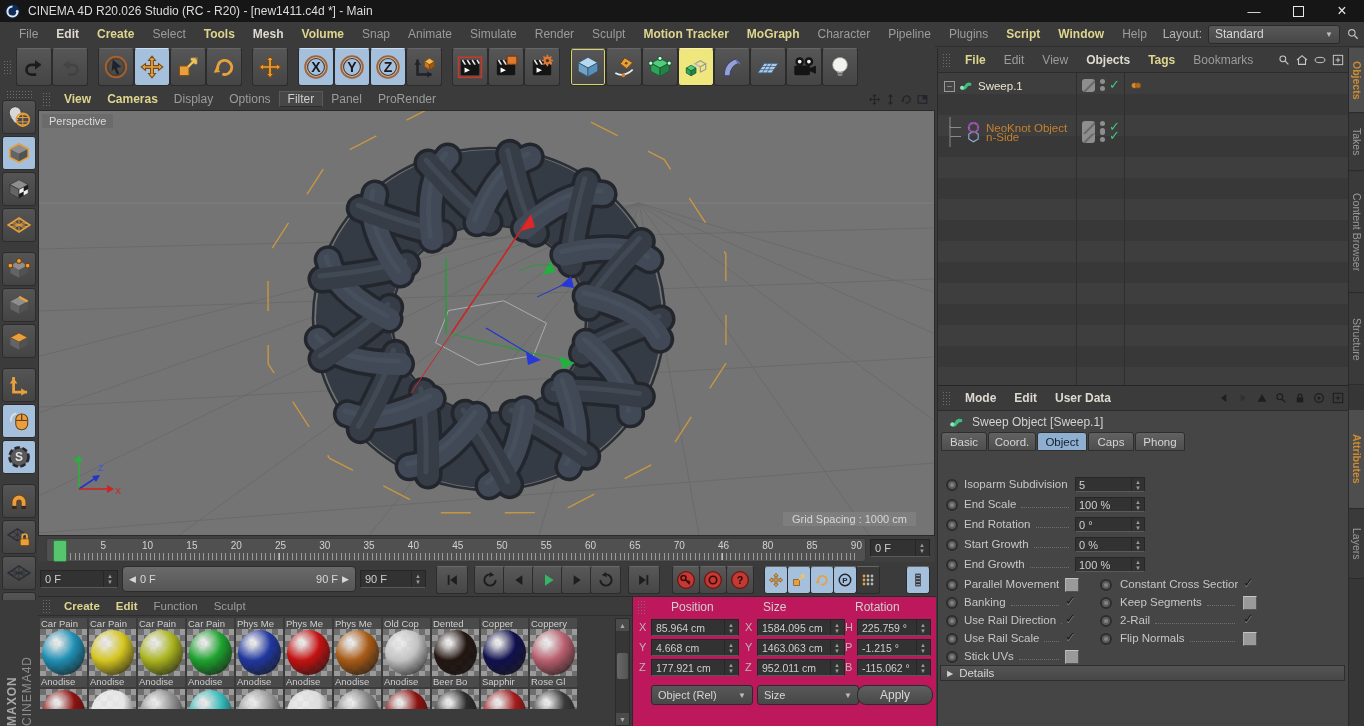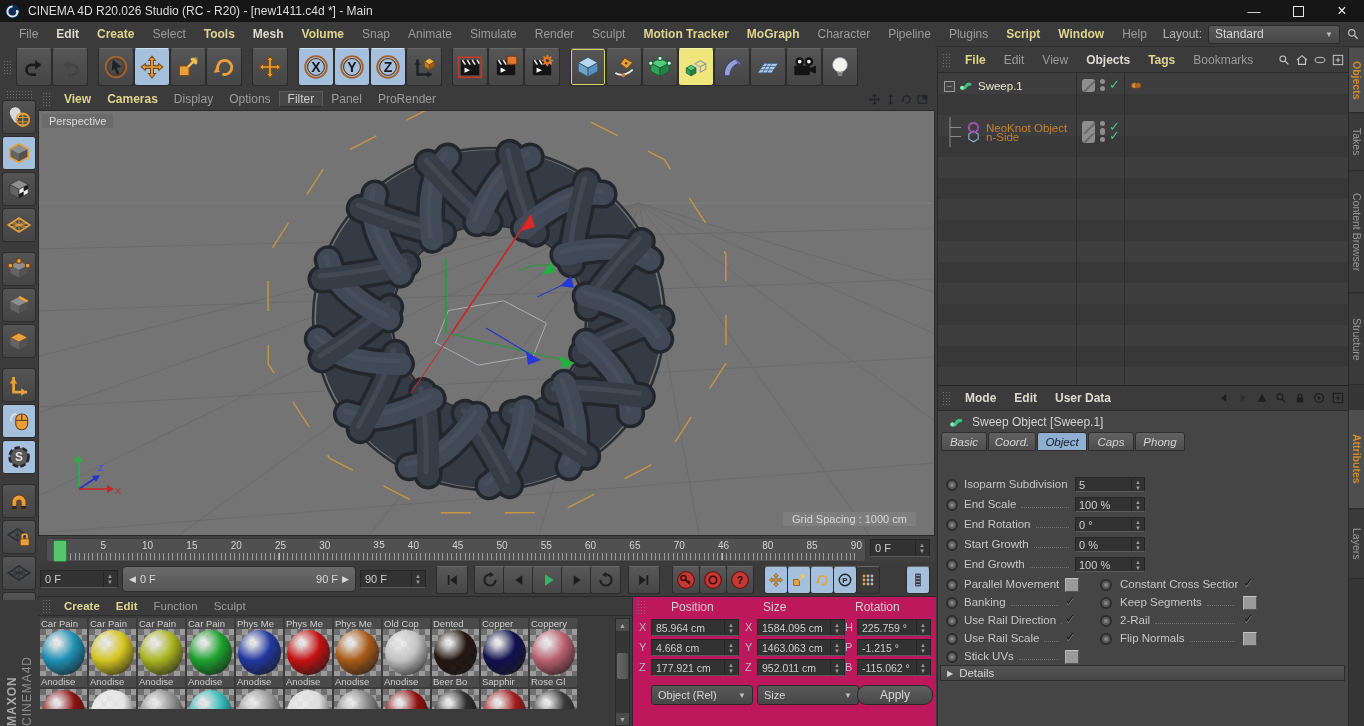--- a/index.html
+++ b/index.html
@@ -107,21 +107,21 @@
   .vsq:after{content:"";position:absolute;left:-2px;top:5px;width:22px;height:2px;background:#6a6a6a;transform:rotate(-45deg);}
   .vdots{position:absolute;width:5px;}
   .vdots i{display:block;width:5px;height:5px;border-radius:50%;background:#8e8e8e;margin-bottom:2px;}
   .ocheck{position:absolute;color:#46c77e;font-size:13px;font-weight:bold;}
   
   #attrs{left:937px;top:385px;width:411px;height:341px;background:#454545;border-left:1px solid #2a2a2a;border-top:1px solid #262626;}
   #attrmenu{height:24px;background:#3b3b3b;border-bottom:1px solid #2c2c2c;display:flex;align-items:center;}
   #attricons{margin-left:auto;display:flex;gap:5px;padding-right:4px;}
   #attrtitle{position:absolute;left:10px;top:28px;display:flex;align-items:center;gap:8px;color:#d2d2d2;font-size:12px;}
   .atab{position:absolute;top:46px;height:17px;background:linear-gradient(#616161,#4e4e4e);border:1px solid #2e2e2e;
-        border-radius:3px 3px 0 0;display:flex;align-items:center;justify-content:center;font-size:11.5px;color:#d4d4d4;font-style:italic;}
+        border-radius:3px 3px 0 0;display:flex;align-items:center;justify-content:center;font-size:11.5px;color:#d4d4d4;}
   .atab.sel{background:#8fafd0;color:#14202c;}
   #asection{position:absolute;left:2px;top:67px;width:405px;height:15px;background:#373737;border-top:1px solid #555;
      color:#e0e0e0;font-weight:bold;font-size:11.5px;display:flex;align-items:center;padding-left:6px;box-sizing:border-box;}
   .radio{position:absolute;width:12px;height:12px;border-radius:50%;background:#5c5c5c;border:2px solid #2d2d2d;box-sizing:border-box;}
   .radio:after{content:"";position:absolute;left:2px;top:2px;width:4px;height:4px;border-radius:50%;background:#848484;}
   .alabel{position:absolute;font-size:11.5px;color:#c6c6c6;display:flex;align-items:baseline;overflow:hidden;white-space:nowrap;}
   .lead{flex:1;border-bottom:1.5px dotted #6f6f6f;margin:0 3px 2px 5px;min-width:4px;}
   .afield{position:absolute;width:70px;height:15px;background:#323232;border:1px solid #262626;border-bottom-color:#5a5a5a;
      color:#cfcfcf;font-size:11px;display:flex;align-items:center;padding:0 3px;box-sizing:border-box;}
   .chk{position:absolute;width:12px;height:12px;background:#9a9a9a;border:1px solid #555;border-top-color:#c4c4c4;border-left-color:#b4b4b4;}
@@ -731,21 +731,21 @@
   <div id="timeline" class="abs">
     <div id="ruler">
       <div id="ticknums">
           <span class="ticknum" style="left: 12px;">0</span>
           <span class="ticknum" style="left: 56.3px;">5</span>
           <span class="ticknum" style="left: 100.6px;">10</span>
           <span class="ticknum" style="left: 144.9px;">15</span>
           <span class="ticknum" style="left: 189.2px;">20</span>
           <span class="ticknum" style="left: 233.5px;">25</span>
           <span class="ticknum" style="left: 277.8px;">30</span>
-          <span class="ticknum" style="left: 332px; font-family: Liberation Mono, monospace;">35</span>
+          <span class="ticknum" style="left: 322px;">35</span>
           <span class="ticknum" style="left: 366.4px;">40</span>
           <span class="ticknum" style="left: 410.7px;">45</span>
           <span class="ticknum" style="left: 455px;">50</span>
           <span class="ticknum" style="left: 499.3px;">55</span>
           <span class="ticknum" style="left: 543.6px;">60</span>
           <span class="ticknum" style="left: 587.9px;">65</span>
           <span class="ticknum" style="left: 632.2px;">70</span>
           <span class="ticknum" style="left: 676.5px;">46</span>
           <span class="ticknum" style="left: 720.8px;">80</span>
           <span class="ticknum" style="left: 765.1px;">85</span>

